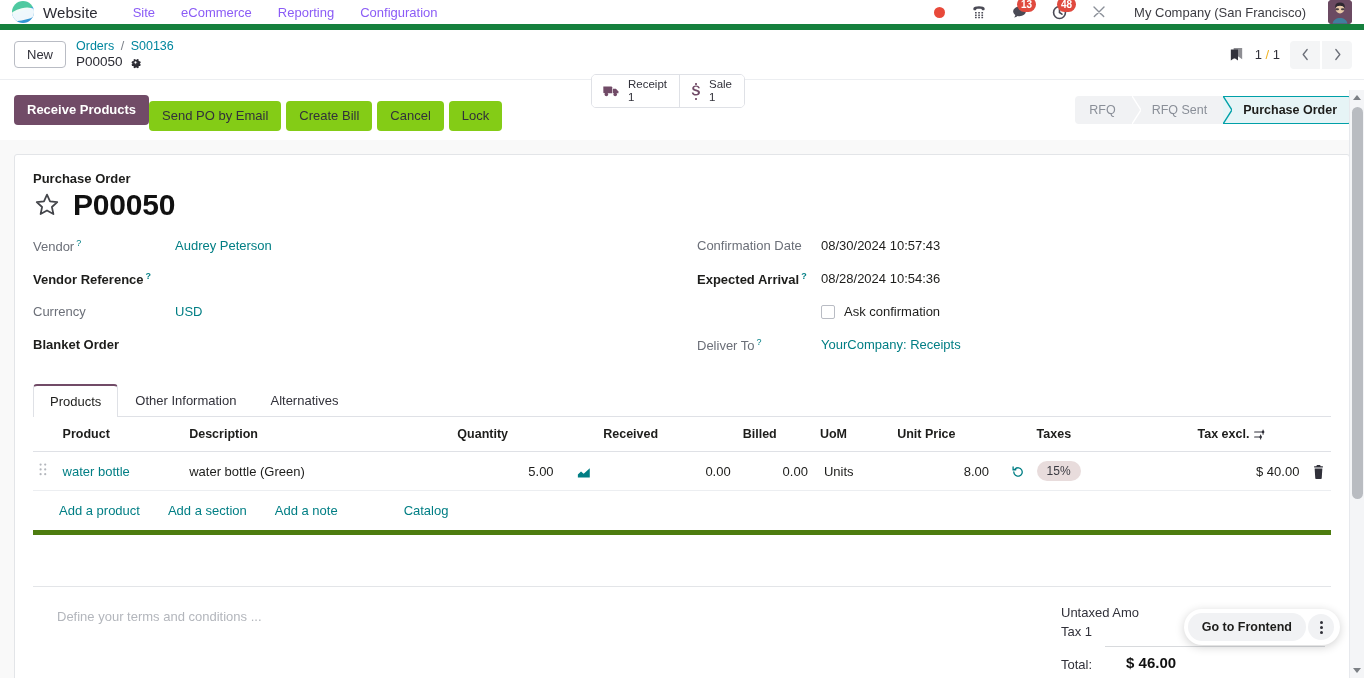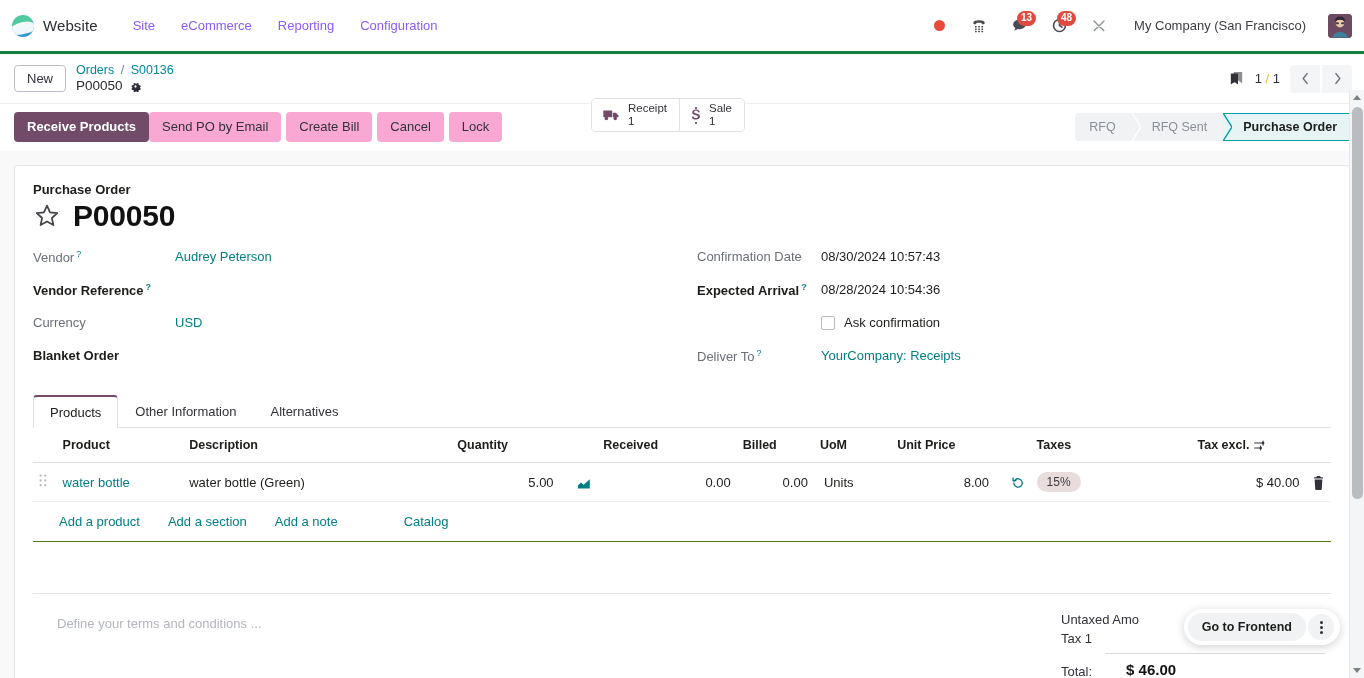--- a/index.html
+++ b/index.html
@@ -7,24 +7,24 @@
     width: 1364px; height: 678px;
     font-family: "Liberation Sans", sans-serif;
     background: #ffffff;
     overflow: hidden;
     color: #1d1d1b;
   }
   .app { position: relative; width: 1364px; height: 678px; background:#fff; }
 
   
   .navbar {
-    height: 54px; width: 100%;
+    height: 30px; width: 100%;
     display: flex; align-items: center;
     background: #ffffff;
-    border-bottom: 3px solid #15803d;
+    border-bottom: 6px solid #15803d;
     padding: 0 10px 0 12px;
     position: relative; z-index: 30;
   }
   .brand { display:flex; align-items:center; gap:9px; margin-right:22px; }
   .logo-circle {
     width: 22px; height: 22px; border-radius: 50%;
     background: linear-gradient(160deg,#4ec9a0 0%, #4ec9a0 44%, #3ba4dd 46%, #2f8fd0 100%);
     position: relative; overflow: hidden; flex: none;
   }
   .logo-circle::after{
@@ -102,21 +102,21 @@
   .action-bar {
     display:flex; align-items:center; padding: 8px 12px 9px 14px;
     border-top:1px solid #eceef1; background:#fff;
     position:relative; z-index:10;
   }
   .btn {
     font-size:13px; padding:6px 12px; border-radius:4px; cursor:pointer;
     border:1px solid transparent; line-height:1.25; white-space:nowrap;
   }
   .btn-primary { background:#714b67; color:#fff; font-weight:bold; margin-right:0; }
-  .btn-secondary { background:#f9a8d4; color:#31313a; margin-right:5px; }
+  .btn-secondary { background:#84cc16; color:#31313a; margin-right:5px;margin-top:13px; }
 
   .statusbar { margin-left:auto; display:flex; align-items:stretch; height:28px; }
   .status-step {
     position:relative; display:flex; align-items:center;
     padding: 0 16px 0 20px; font-size:12.5px; color:#8a8f98; cursor:pointer;
     background:#f1f2f4;
   }
   .status-step:first-child{ border-radius:4px 0 0 4px; padding-left:14px; }
   .status-step .arrow-w {
     position:absolute; right:-9px; top:0; width:9px; height:28px; z-index:2;
@@ -573,21 +573,21 @@
                 <span>$ 40.00</span>
                 <span class="trash-ic" style="margin-left:9px;">
                   <svg width="13" height="14" viewBox="0 0 14 16" fill="currentColor">
                     <path d="M5.2 0h3.6l.7 1.3H12v1.5H2V1.3h2.5z"></path>
                     <path d="M2.6 4h8.8l-.7 11.1a.9.9 0 0 1-.9.9H4.2a.9.9 0 0 1-.9-.9z"></path>
                   </svg>
                 </span>
               </td>
             </tr>
             <tr>
-              <td colspan="10" style="border-bottom:1px solid #4d7c0f; padding:0;">
+              <td colspan="10" style="border-bottom:5px solid #4d7c0f; padding:0;">
                 <div class="line-actions">
                   <span class="line-link">Add a product</span>
                   <span class="line-link">Add a section</span>
                   <span class="line-link">Add a note</span>
                   <span class="line-link gap">Catalog</span>
                 </div>
               </td>
             </tr>
           </tbody>
         </table>

